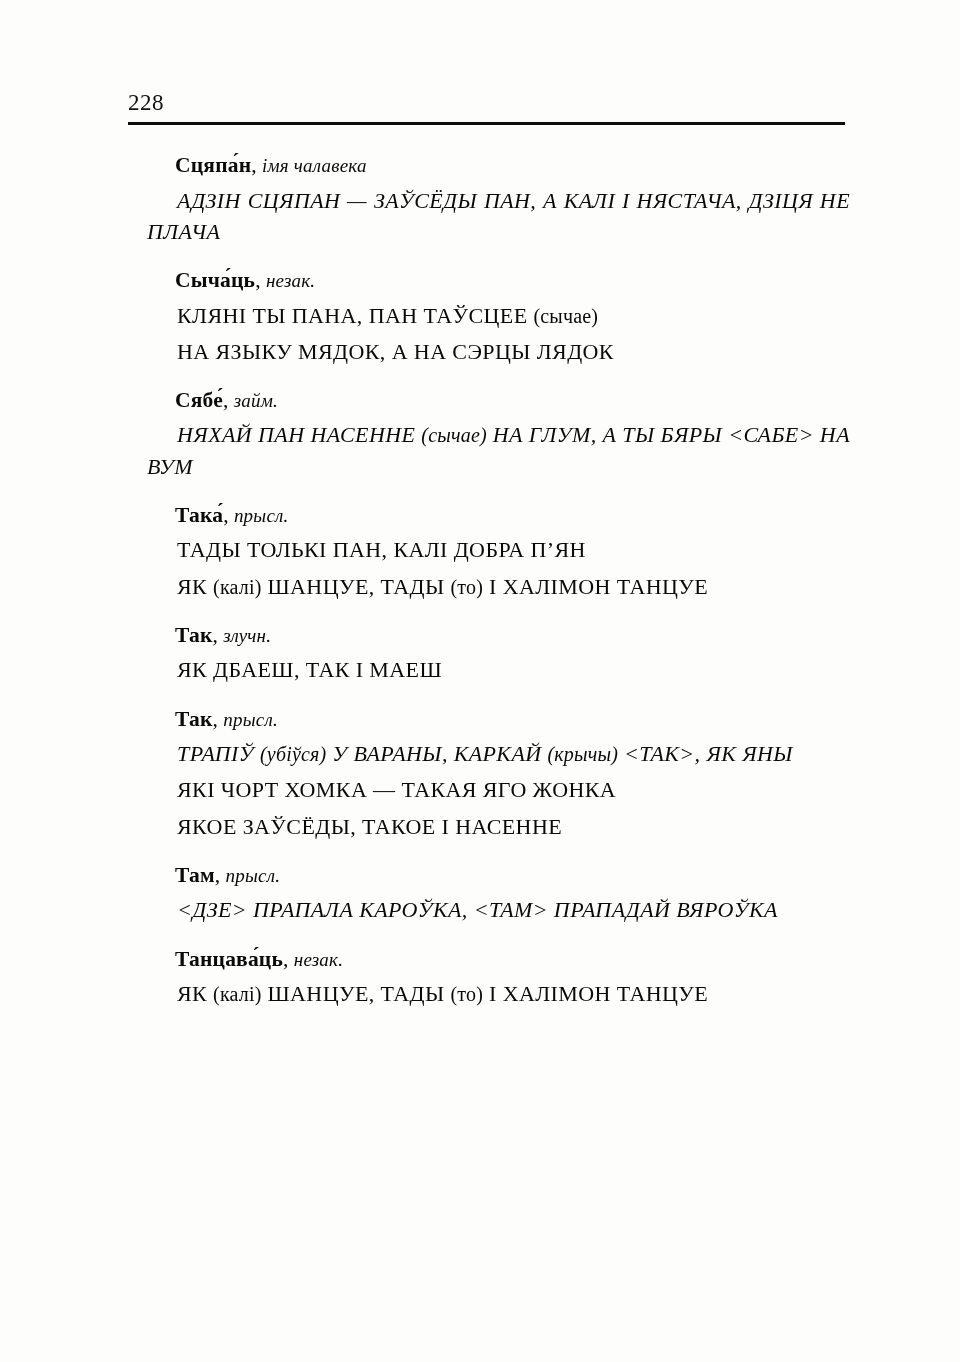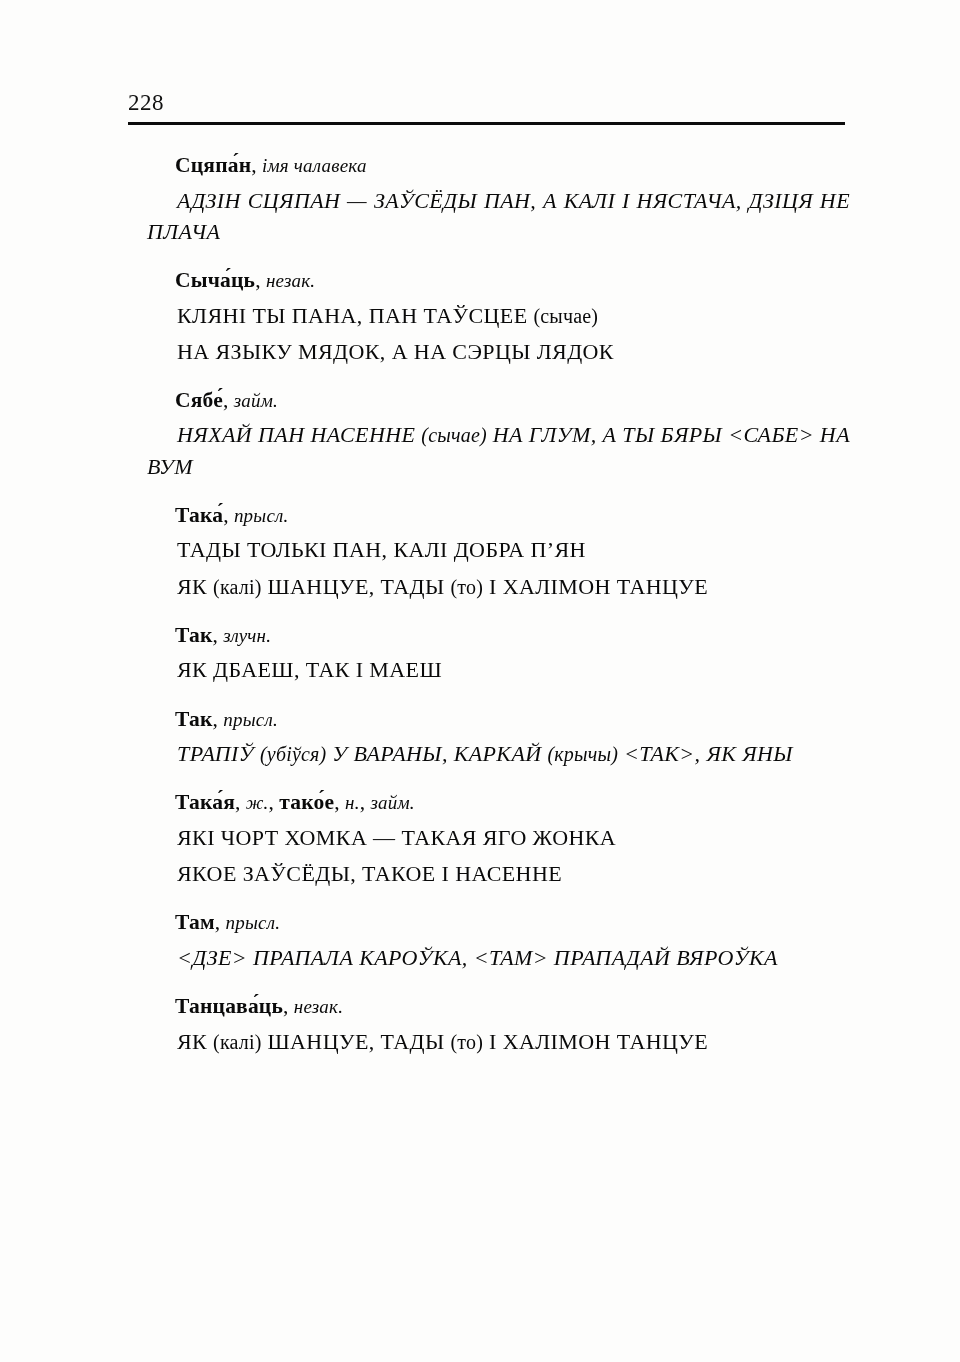--- a/index.html
+++ b/index.html
@@ -118,21 +118,20 @@
       </div>
       <div class="entry">
         <div class="headline"><span class="hw">Так</span><span>, </span><span class="pos">злучн.</span></div>
         <p class="prov"><span>ЯК ДБАЕШ, ТАК І МАЕШ</span></p>
       </div>
       <div class="entry">
         <div class="headline"><span class="hw">Так</span><span>, </span><span class="pos">прысл.</span></div>
         <p class="prov j"><span>ТРАПІЎ </span><span class="gloss">(убіўся)</span><span> У ВАРАНЫ, КАРКАЙ </span><span class="gloss">(крычы)</span><span> &lt;ТАК&gt;, ЯК ЯНЫ</span></p>
       </div>
       <div class="entry">
-        <div class="headline"><span class="hw">Така́я</span><span>, </span><span class="pos">ж.</span><span>, </span><span class="hw">тако́е</span><span>, </span><span class="pos">н.</span><span>, </span><span class="pos">займ.</span></div>
         <p class="prov"><span>ЯКІ ЧОРТ ХОМКА — ТАКАЯ ЯГО ЖОНКА</span></p>
         <p class="prov"><span>ЯКОЕ ЗАЎСЁДЫ, ТАКОЕ І НАСЕННЕ</span></p>
       </div>
       <div class="entry">
         <div class="headline"><span class="hw">Там</span><span>, </span><span class="pos">прысл.</span></div>
         <p class="prov j"><span>&lt;ДЗЕ&gt; ПРАПАЛА КАРОЎКА, &lt;ТАМ&gt; ПРАПАДАЙ ВЯРОЎКА</span></p>
       </div>
       <div class="entry">
         <div class="headline"><span class="hw">Танцава́ць</span><span>, </span><span class="pos">незак.</span></div>
         <p class="prov"><span>ЯК </span><span class="gloss">(калі)</span><span> ШАНЦУЕ, ТАДЫ </span><span class="gloss">(то)</span><span> І ХАЛІМОН ТАНЦУЕ</span></p>

